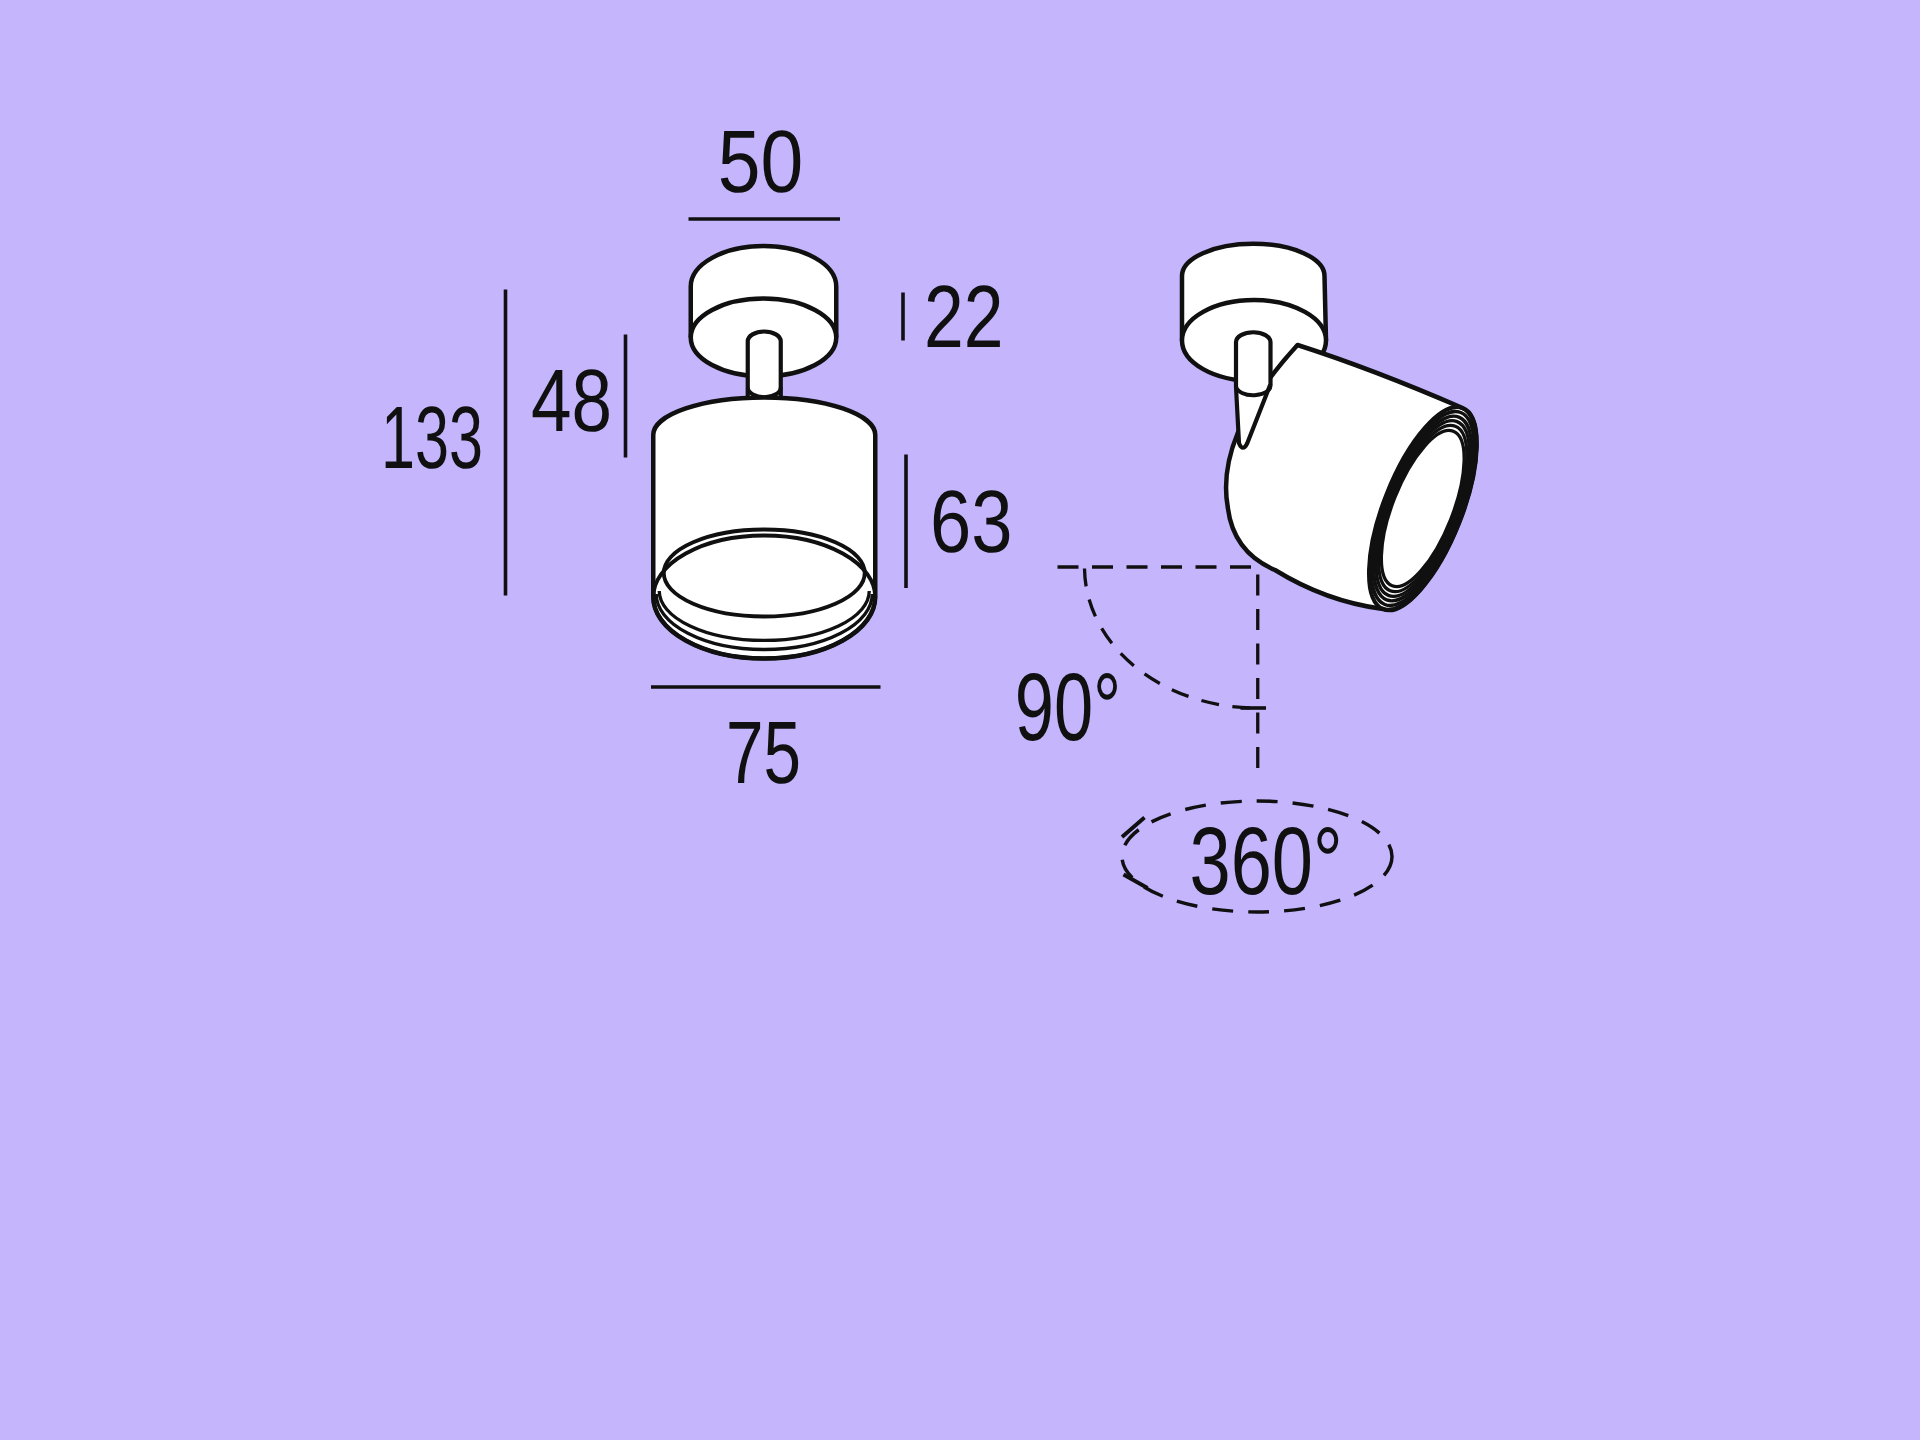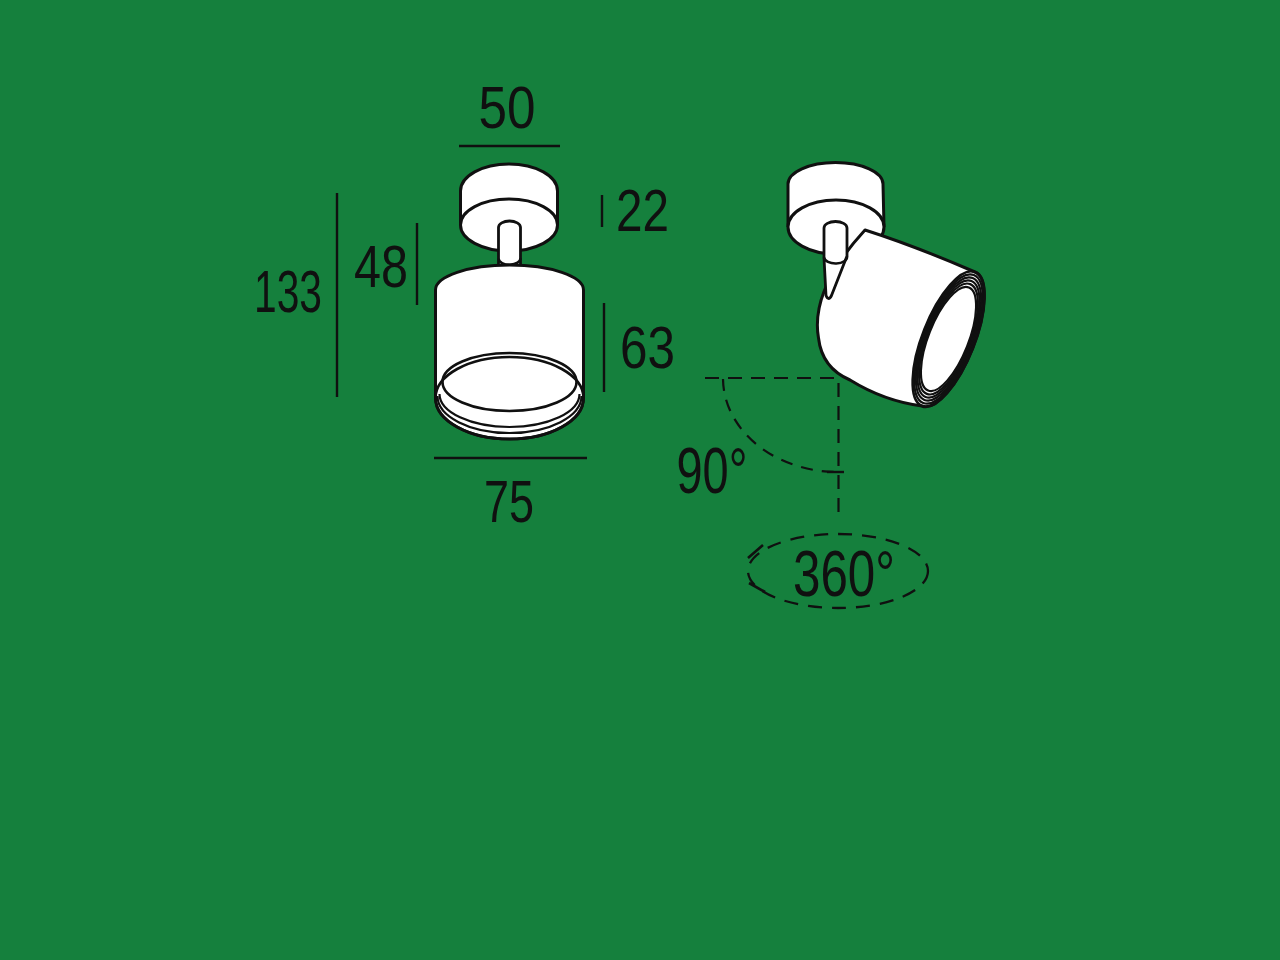--- a/index.html
+++ b/index.html
@@ -8,21 +8,21 @@
     width: 1280px;
     height: 960px;
     background: #ffffff;
     overflow: hidden;
     font-family: "Liberation Sans", sans-serif;
   }
   #stage {
     position: relative;
     width: 1280px;
     height: 960px;
-    background: #15803d;
+    background: #c4b5fd;
   }
   svg { display: block; }
   .outline   { fill: #ffffff; stroke: #101010; stroke-width: 3;   stroke-linejoin: round; }
   .thinline  { fill: none;    stroke: #101010; stroke-width: 2.6; }
   .ring      { fill: none;    stroke: #101010; stroke-width: 2.2; }
   .dimline   { fill: none;    stroke: #101010; stroke-width: 2.4; stroke-linecap: butt; }
   .dashline  { fill: none;    stroke: #101010; stroke-width: 2.2; stroke-dasharray: 14 9; }
   .dasharc   { fill: none;    stroke: #101010; stroke-width: 2.2; stroke-dasharray: 12 9; }
   .dashellipse { fill: none;  stroke: #101010; stroke-width: 2.3; stroke-dasharray: 14 10; }
   .dimtext   { fill: #101010; font-size: 59px; font-family: "Liberation Sans", sans-serif; }

